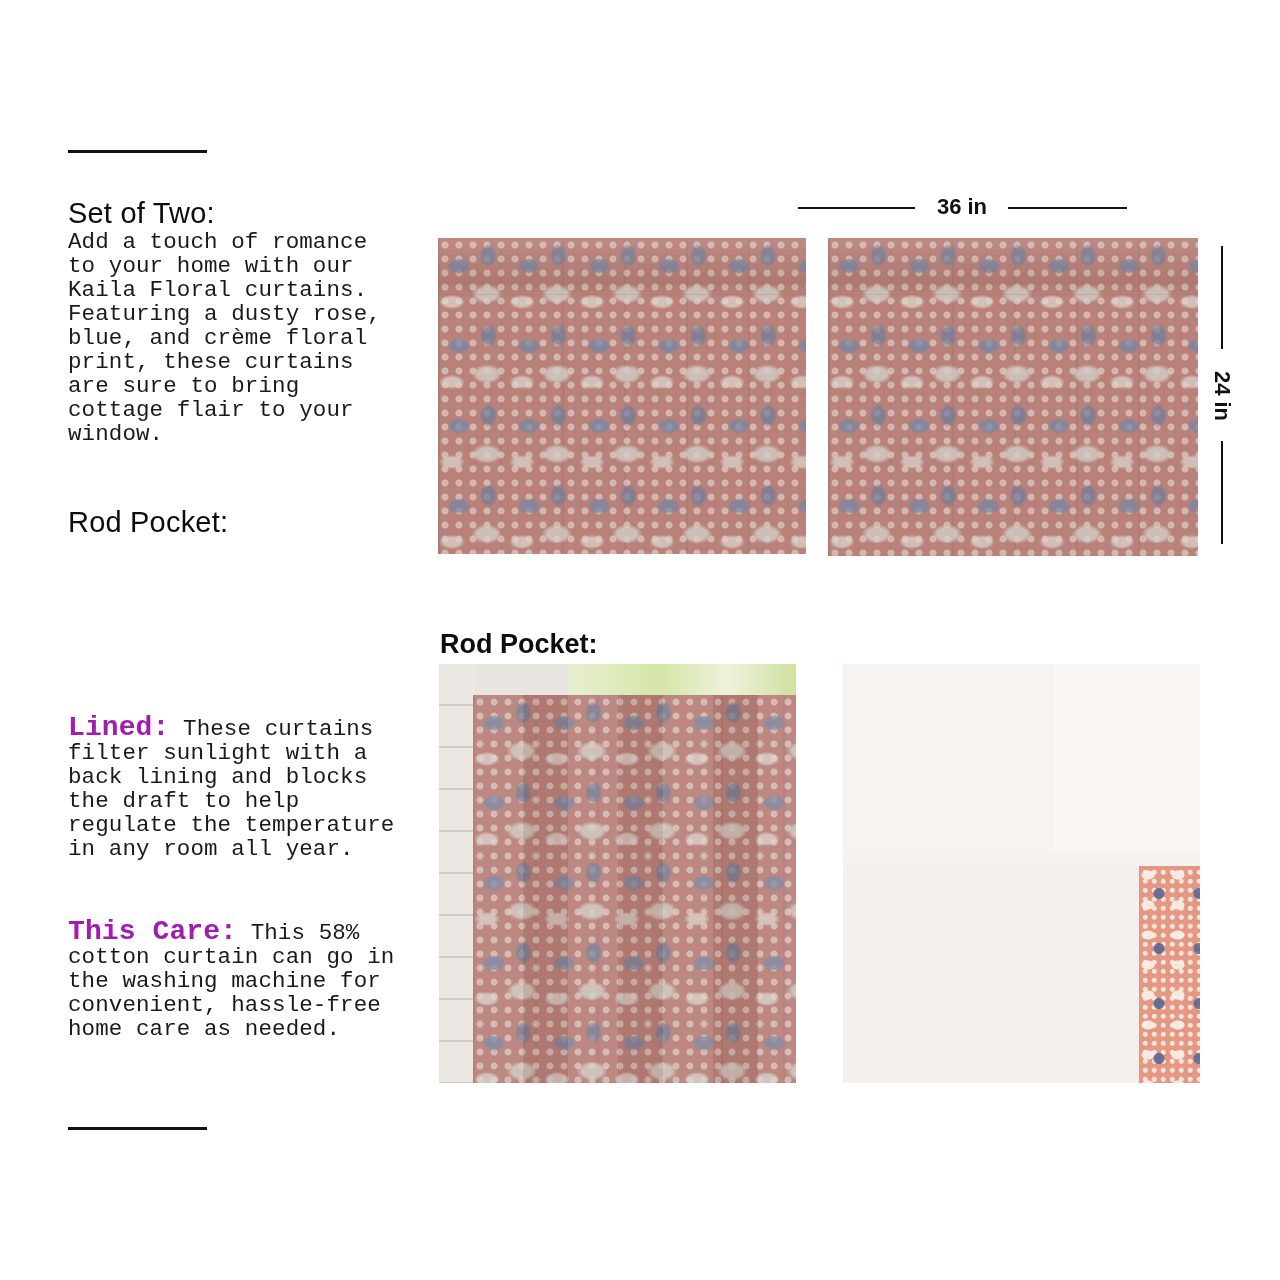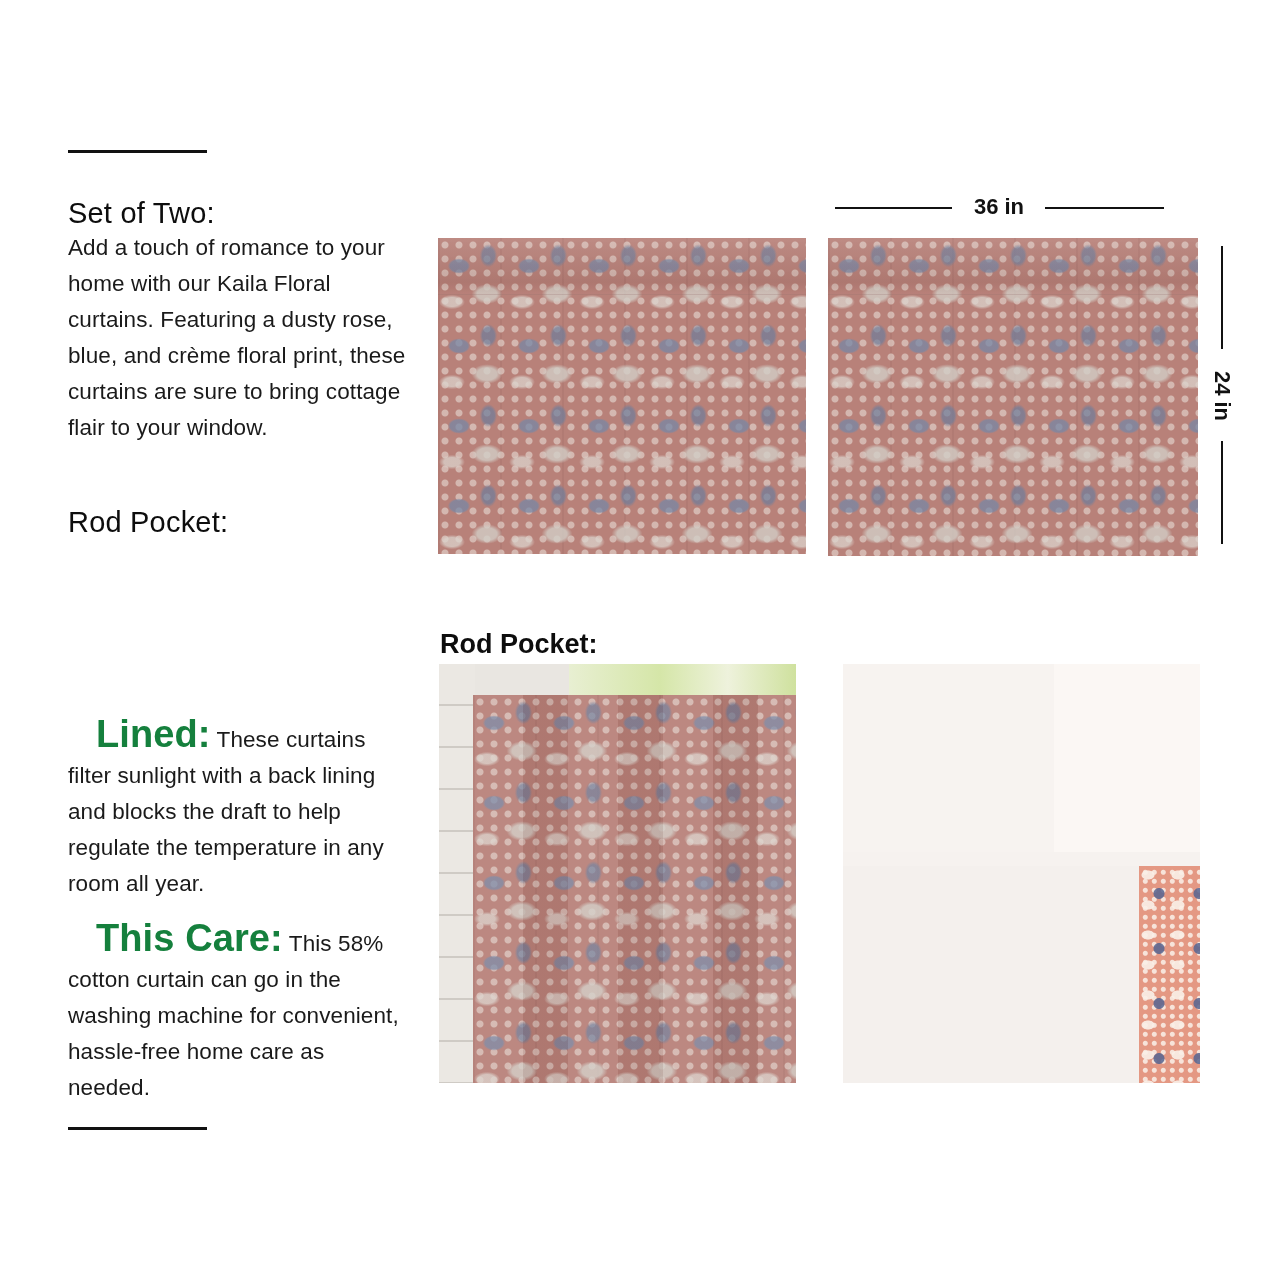--- a/index.html
+++ b/index.html
@@ -7,29 +7,29 @@
       width: 1280px; height: 1280px; background: #ffffff; position: relative; overflow: hidden;
       font-family: "Liberation Sans", "DejaVu Sans", sans-serif; color: #111;
     }
     .rule { position: absolute; left: 68px; width: 139px; height: 3px; background: #111; }
     .rule.top { top: 150px; }
     .rule.bottom { top: 1127px; }
 
     .left-col { position: absolute; left: 68px; top: 196px; width: 340px; }
     .section { margin: 0; }
     .h { font-weight: 400; font-size: 29px; line-height: 34px; letter-spacing: 0.2px; color: #0d0d0d; }
-    .p { font-size: 22.5px; line-height: 36px; color: #1a1a1a; letter-spacing: 0.1px; }
-    .inline-h { font-weight: 700; font-size: 38px; color: #15803d; margin-left: 28px; }
+    .p { font-size: 22.5px; line-height: 24px; color: #1a1a1a; letter-spacing: 0.1px; font-family: Liberation Mono, monospace; }
+    .inline-h { font-weight: 700; font-size: 28px; color: #a21caf; }
     #sec-set { position: absolute; top: 0; left: 0; width: 340px; }
     #sec-rod { position: absolute; top: 309px; left: 0; width: 340px; }
     #sec-lined { position: absolute; top: 520px; left: 0; width: 340px; }
     #sec-care { position: absolute; top: 724px; left: 0; width: 340px; }
 
     
-    .dim-h { position: absolute; top: 193px; left: 835px; width: 330px; height: 28px; }
+    .dim-h { position: absolute; top: 193px; left: 798px; width: 330px; height: 28px; }
     .dim-h .line { position: absolute; top: 14px; height: 2px; background: #111; }
     .dim-h .line.l { left: 0; width: 117px; }
     .dim-h .line.r { left: 210px; width: 119px; }
     .dim-h .label { position: absolute; left: 118px; width: 92px; top: 0; text-align: center; font-weight: 700; font-size: 22px; line-height: 28px; }
 
     .dim-v { position: absolute; left: 1205px; top: 246px; width: 34px; height: 298px; }
     .dim-v .line { position: absolute; left: 16px; width: 2px; background: #111; }
     .dim-v .line.t { top: 0; height: 103px; }
     .dim-v .line.b { top: 195px; height: 103px; }
     .dim-v .label {

